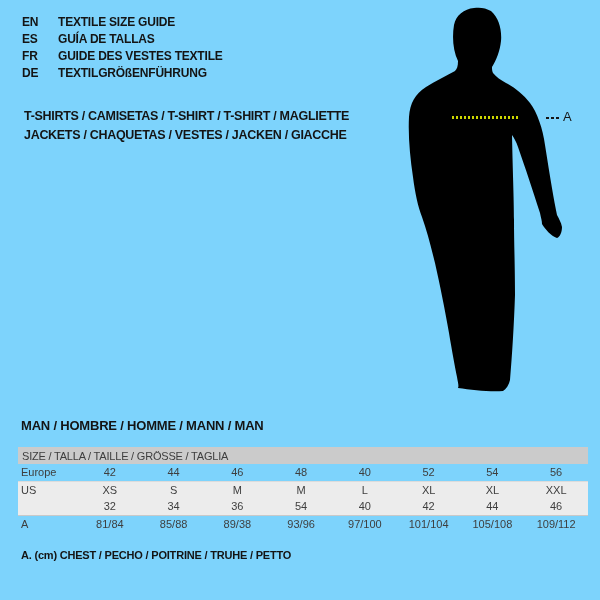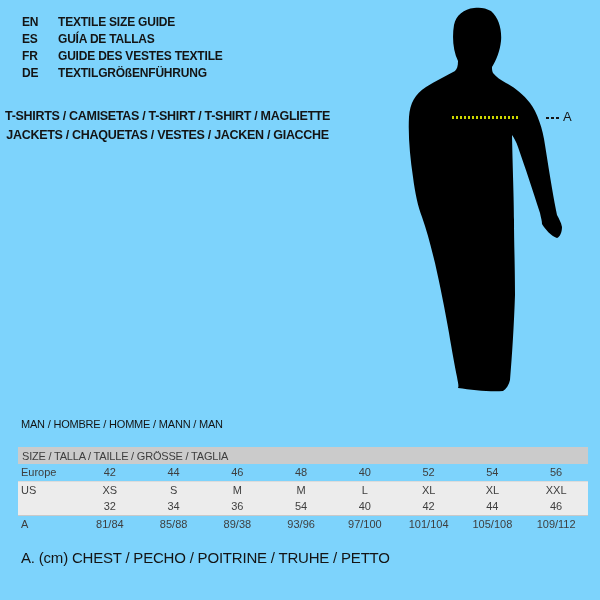--- a/index.html
+++ b/index.html
@@ -7,48 +7,48 @@
   body { width:600px; height:600px; font-family:"Liberation Sans", sans-serif; }
   .canvas { position:relative; width:600px; height:600px; background:#7dd3fc; overflow:hidden; }
 
   
   .lang-list { position:absolute; left:22px; top:13px; }
   .lang-row { display:flex; height:17px; align-items:center; }
   .lang-code { width:36px; font-weight:bold; font-size:12px; color:#141414; letter-spacing:-0.2px; }
   .lang-label { font-weight:bold; font-size:12px; color:#141414; letter-spacing:-0.2px; white-space:nowrap; }
 
   
-  .categories { position:absolute; left:5px; top:109px;text-align:center; }
+  .categories { position:absolute; left:24px; top:109px; }
   .category-line { font-weight:bold; font-size:12.5px; color:#141414; height:19px; letter-spacing:-0.3px; white-space:nowrap; }
 
   
   .figure { position:absolute; left:402px; top:5px; width:190px; height:392px; }
   .figure svg { position:absolute; left:0; top:0; display:block; }
   .dash-on  { position:absolute; left:50px;  top:111px; width:67px; height:3px;
               background:repeating-linear-gradient(90deg,#ccd600 0 2px,transparent 2px 4px); }
   .dash-off { position:absolute; left:144px; top:112px; width:15px; height:2px;
               background:repeating-linear-gradient(90deg,#161616 0 3px,transparent 3px 5px); }
   .measure-a { position:absolute; left:161px; top:105px; font-size:13px; line-height:14px; color:#161616; }
 
   
-  .section-title { position:absolute; left:21px; top:418px; font-weight:normal; font-size:11px; color:#141414; letter-spacing:-0.2px; white-space:nowrap; }
+  .section-title { position:absolute; left:21px; top:418px; font-weight:bold; font-size:13px; color:#141414; letter-spacing:-0.2px; white-space:nowrap; }
 
   
   .size-table { position:absolute; left:18px; top:447px; width:570px; border-collapse:collapse; table-layout:fixed; }
   .size-table th { background:#cbcbcb; font-weight:normal; text-align:left; font-size:11px;
                    color:#3e3e3e; height:17px; padding-left:4px; letter-spacing:-0.2px; }
   .size-table td { font-size:11px; color:#3e3e3e; height:17px; text-align:center; font-weight:normal; }
   td.row-label { text-align:left; padding-left:3px; }
   col.lbl { width:60px; }
   tr.band { background:#ececec; }
   tr.row-us { border-top:1px solid #dcdcdc; }
   tr.row-a { border-top:1px solid #c9c9c9; }
 
   
-  .footnote { position:absolute; left:21px; top:549px; font-weight:normal; font-size:15px; color:#141414; letter-spacing:-0.2px; white-space:nowrap; }
+  .footnote { position:absolute; left:21px; top:549px; font-weight:bold; font-size:11px; color:#141414; letter-spacing:-0.2px; white-space:nowrap; }
 </style>
 </head>
 <body>
 
 <div class="canvas">
 
   <div class="lang-list">
     <div class="lang-row">
       <span class="lang-code">EN</span>
       <span class="lang-label">TEXTILE SIZE GUIDE</span>

